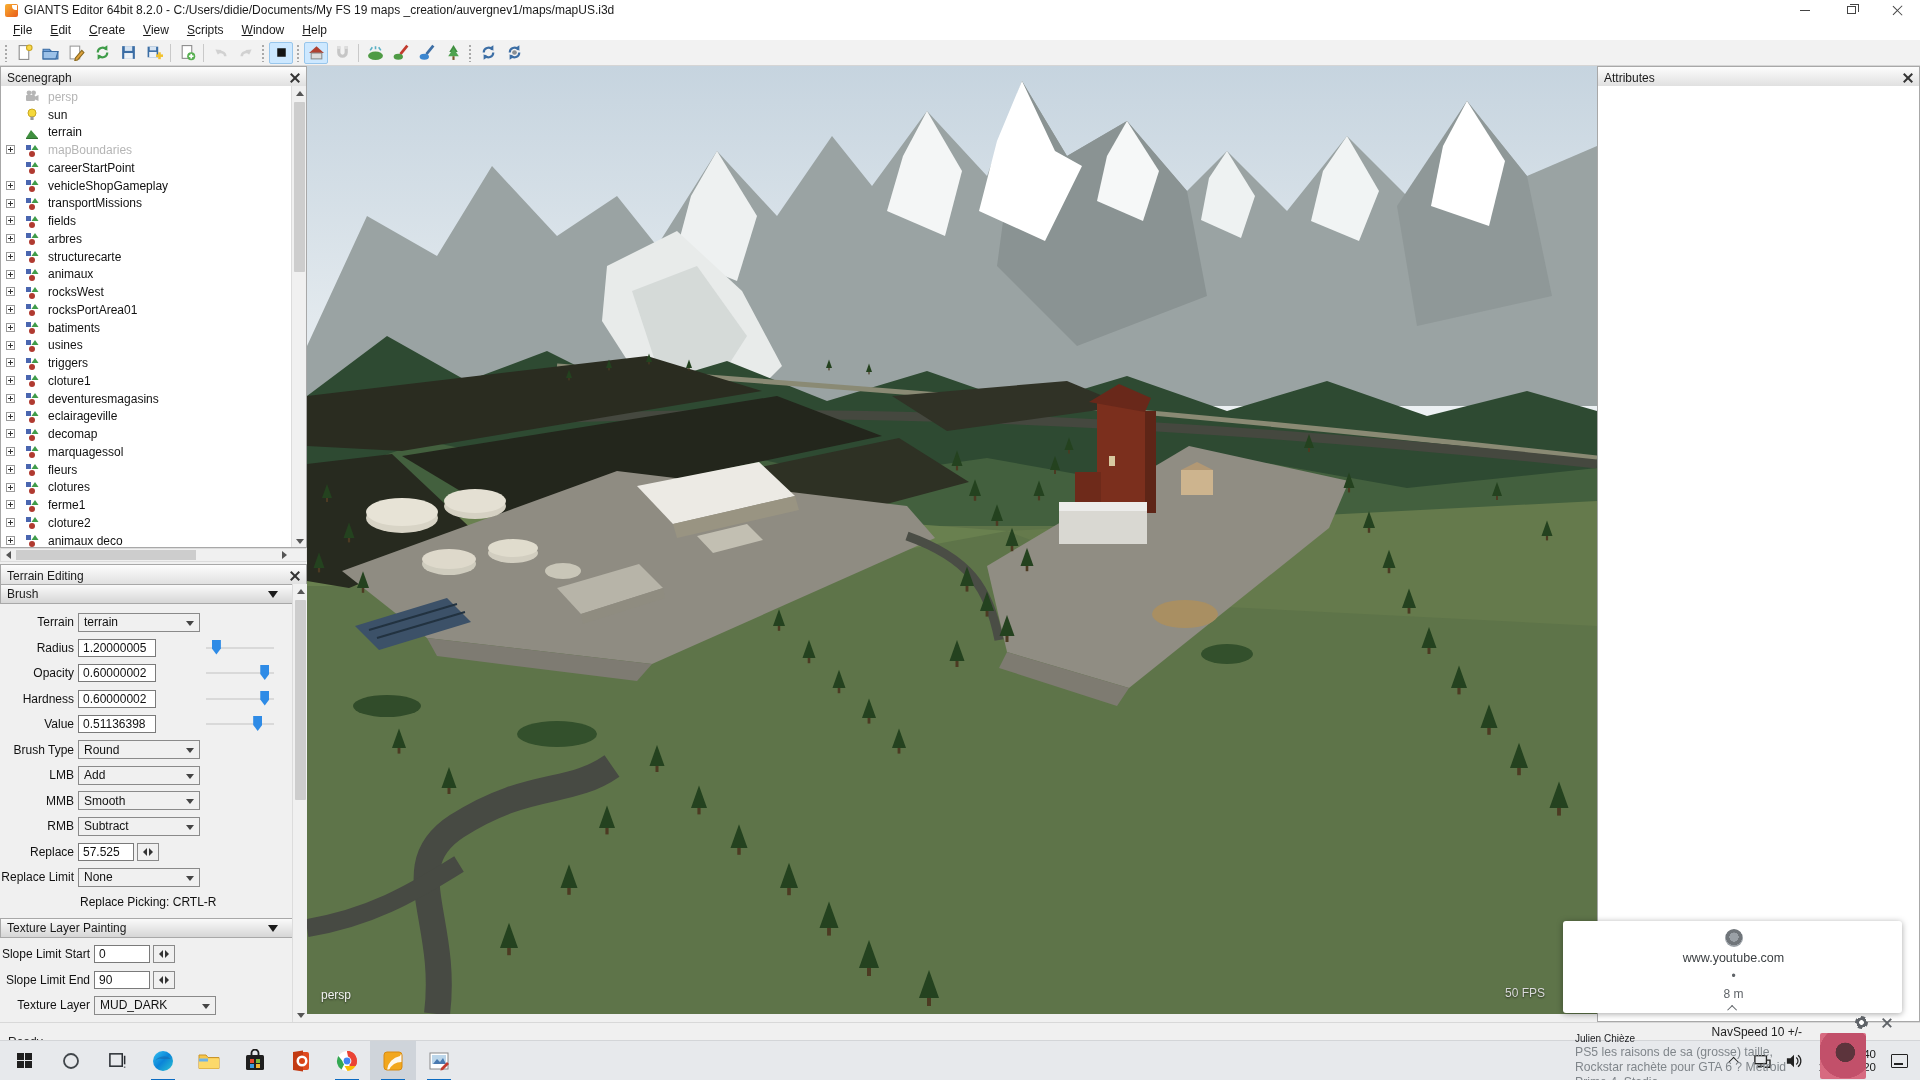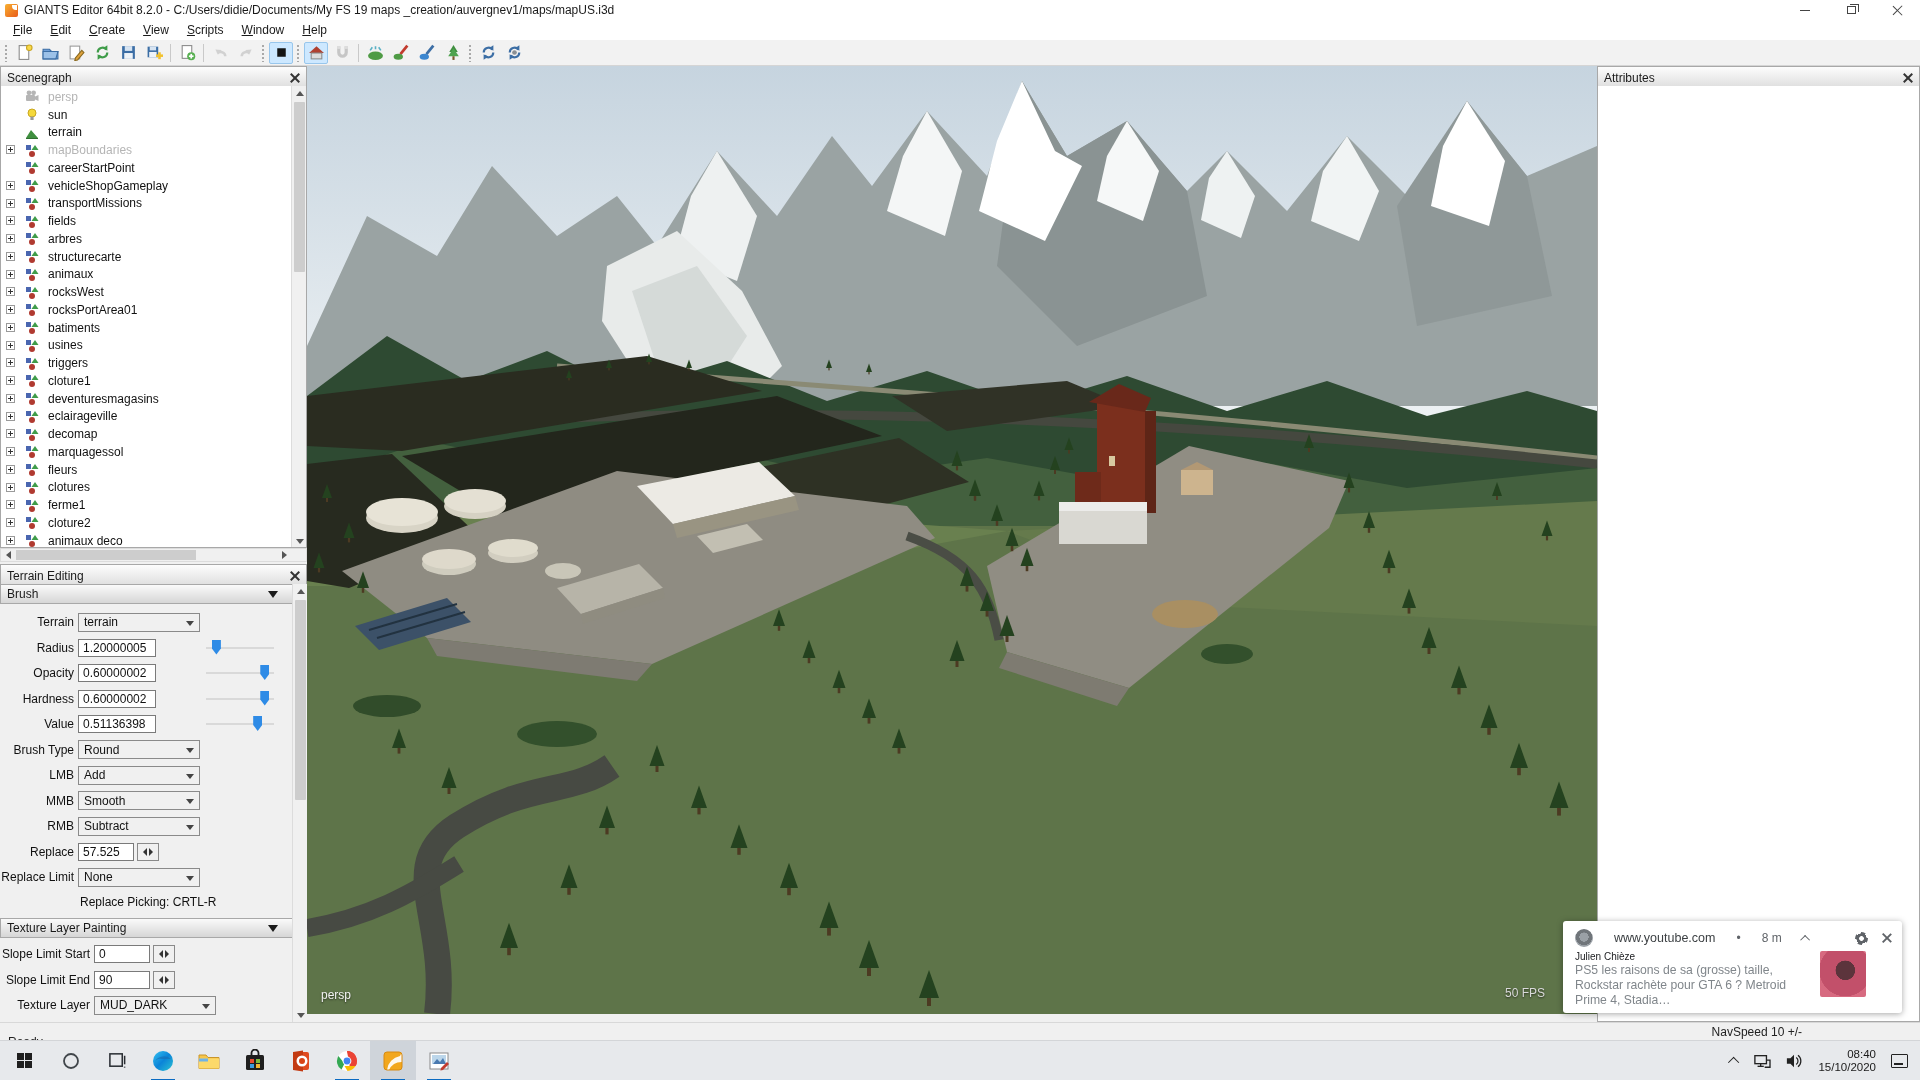--- a/index.html
+++ b/index.html
@@ -133,21 +133,21 @@
   .tray-item { height:40px; display:flex; align-items:center; justify-content:center; padding:0 7px; color:#1a1a1a; }
   .chev-up { width:8px; height:8px; border-left:1.6px solid #222; border-top:1.6px solid #222;
              transform:rotate(45deg) translateY(2px); }
   .clock { text-align:right; font-size:11.5px; line-height:13px; color:#1a1a1a; padding:0 8px; }
   .action-c { width:17px; height:14px; border:1.4px solid #222; border-radius:1px; position:relative; }
   .action-c:before { content:""; position:absolute; left:2px; bottom:2px; width:9px; height:1.4px; background:#222; }
 
   
   #notif { position:absolute; left:1563px; top:921px; width:339px; height:92px; background:#fff;
            border-radius:3px; box-shadow:0 1px 6px rgba(0,0,0,.35); z-index:30; font-size:12px; }
-  .n-head { display:flex; align-items:center; gap:21px; padding:8px 10px 2px 12px; color:#5f6368; }
+  .n-head { display:flex; align-items:center; gap:4px; padding:8px 10px 2px 12px; color:#5f6368;flex-direction:column; }
   .n-src { color:#3c4043; font-size:12.5px; }
   .n-ico { width:18px; height:18px; border-radius:50%; background:radial-gradient(circle at 50% 45%, #9aa0a6 0 34%, #70757a 35% 60%, #9aa0a6 61%); }
   .n-chev { width:7px; height:7px; border-left:1.5px solid #5f6368; border-top:1.5px solid #5f6368;
             transform:rotate(45deg) translateY(2px); }
   .n-right { margin-left:auto; display:flex; gap:14px; align-items:center; }
   .n-x { position:relative; width:10px; height:10px; }
   .n-x:before,.n-x:after { content:""; position:absolute; left:4px; top:-1px; width:1.6px; height:12px; background:#5f6368; }
   .n-x:before{transform:rotate(45deg);} .n-x:after{transform:rotate(-45deg);}
   .n-body { display:flex; padding:2px 10px 0 12px; gap:10px; }
   .n-title { color:#202124; font-size:10px; margin-bottom:1px; }

